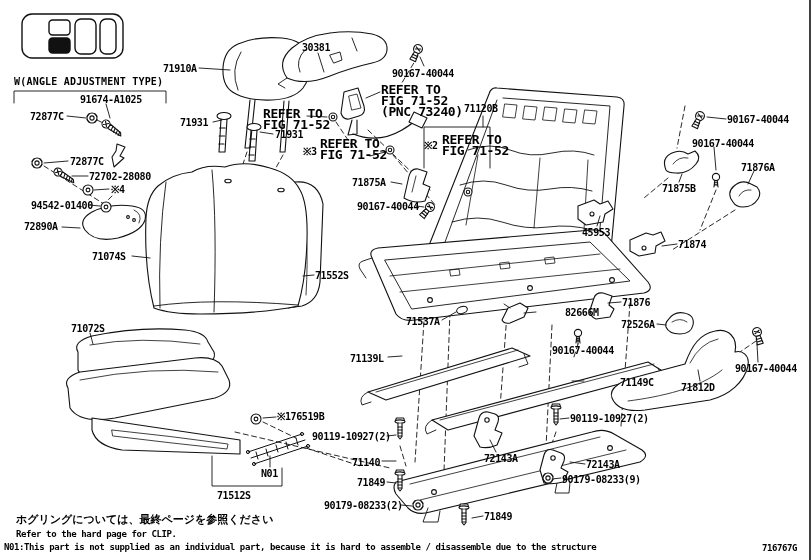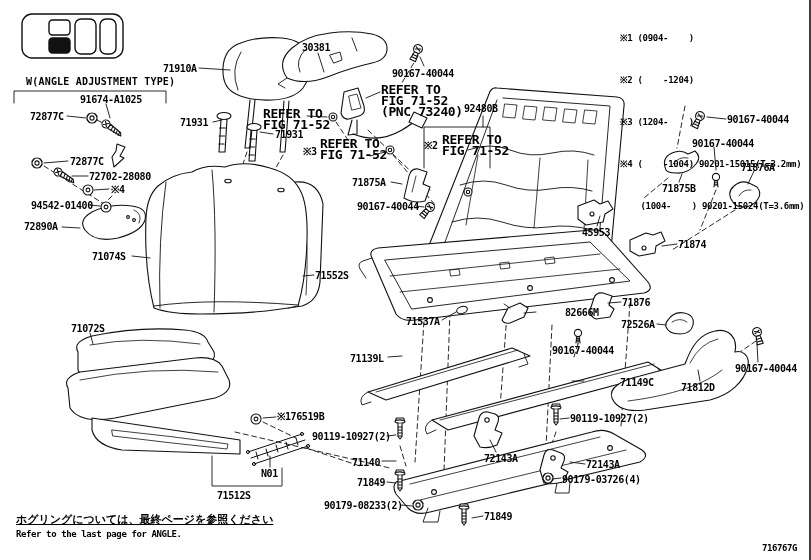--- a/index.html
+++ b/index.html
@@ -2,26 +2,26 @@
 <html><head>
 <meta charset="utf-8">
 <style>
   html,body{margin:0;padding:0;background:#fff;}
   #page{position:relative;width:811px;height:560px;background:#fff;overflow:hidden;
         font-family:"DejaVu Sans Mono",monospace;}
   #art{position:absolute;left:0;top:0;}
   .lbl{position:absolute;font:bold 10px "DejaVu Sans Mono",monospace;letter-spacing:-0.4px;
        color:#000;white-space:pre;line-height:11px;}
   .sm{font-size:13px;}
-  .hdr{font-size:10px;letter-spacing:0.2px;margin-left:12px;}
+  .hdr{font-size:10px;letter-spacing:0.2px;}
   .legend{position:absolute;left:620px;top:3px;font:bold 9px "DejaVu Sans Mono",monospace;
           letter-spacing:-0.3px;line-height:14px;white-space:pre;color:#000;}
   .legend div{height:14px;}
   .foot{position:absolute;font:bold 9px "DejaVu Sans Mono",monospace;letter-spacing:-0.4px;color:#000;white-space:pre;}
-  .foot-jp{font:bold 11px "DejaVu Sans","Liberation Sans",sans-serif;letter-spacing:0;text-decoration:underline;}
+  .foot-jp{font:bold 11px "DejaVu Sans","Liberation Sans",sans-serif;letter-spacing:0;}
 </style>
 </head>
 <body>
 
 <div id="page">
 
 <svg id="art" width="811" height="560" viewBox="0 0 811 560">
   <defs>
     <g id="scr">
       <circle r="4.4" fill="#fff" stroke-width="1.2"></circle>
@@ -334,35 +334,28 @@
       <path d="M496,452 L490,440"></path>
       <path d="M585,464 L570,462"></path>
       <path d="M569,418 L560,419"></path>
       <path d="M561,478 L552,479"></path>
     </g>
 
     <path d="M810,0 V560" stroke-width="1.6"></path>
   </g>
 </svg>
 
-  <div class="legend">
-    <div>※1 (0904-    )</div>
-    <div>※2 (    -1204)</div>
-    <div>※3 (1204-    )</div>
-    <div>※4 (    -1004) 90201-15015(T=3.2mm)</div>
-    <div>    (1004-    ) 90201-15024(T=3.6mm)</div>
-  </div>
 
   <div class="lbl" style="left:163px;top:63px">71910A</div>
   <div class="lbl" style="left:302px;top:42px">30381</div>
   <div class="lbl" style="left:392px;top:68px">90167-40044</div>
   <div class="lbl sm" style="left:381px;top:84px">REFER TO
 FIG 71-52
 (PNC 73240)</div>
-  <div class="lbl" style="left:464px;top:103px">92480B</div>
+  <div class="lbl" style="left:464px;top:103px">71120B</div>
   <div class="lbl sm" style="left:263px;top:108px">REFER TO
 FIG 71-52</div>
   <div class="lbl" style="left:180px;top:117px">71931</div>
   <div class="lbl" style="left:275px;top:129px">71931</div>
   <div class="lbl" style="left:303px;top:146px">※3</div>
   <div class="lbl sm" style="left:320px;top:138px">REFER TO
 FIG 71-52</div>
   <div class="lbl" style="left:424px;top:140px">※2</div>
   <div class="lbl sm" style="left:442px;top:134px">REFER TO
 FIG 71-52</div>
@@ -398,19 +391,20 @@
   <div class="lbl" style="left:312px;top:431px">90119-10927(2)</div>
   <div class="lbl" style="left:261px;top:468px">N01</div>
   <div class="lbl" style="left:217px;top:490px">71512S</div>
   <div class="lbl" style="left:352px;top:457px">71140</div>
   <div class="lbl" style="left:357px;top:477px">71849</div>
   <div class="lbl" style="left:324px;top:500px">90179-08233(2)</div>
   <div class="lbl" style="left:484px;top:511px">71849</div>
   <div class="lbl" style="left:484px;top:453px">72143A</div>
   <div class="lbl" style="left:586px;top:459px">72143A</div>
   <div class="lbl" style="left:570px;top:413px">90119-10927(2)</div>
-  <div class="lbl" style="left:562px;top:474px">90179-03726(4)</div>
+  <div class="lbl" style="left:562px;top:474px">90179-08233(9)</div>
 
   <div class="foot foot-jp" style="left:16px;top:512px">ホグリングについては、最終ページを参照ください</div>
-  <div class="foot" style="left:16px;top:529px">Refer to the last page for ANGLE.</div>
+  <div class="foot" style="left:16px;top:529px">Refer to the hard page for CLIP.</div>
+  <div class="foot" style="left:4px;top:542px">N01:This part is not supplied as an individual part, because it is hard to assemble / disassemble due to the structure</div>
   <div class="foot" style="left:762px;top:543px">716767G</div>
 
 </div>
 
 </body></html>

